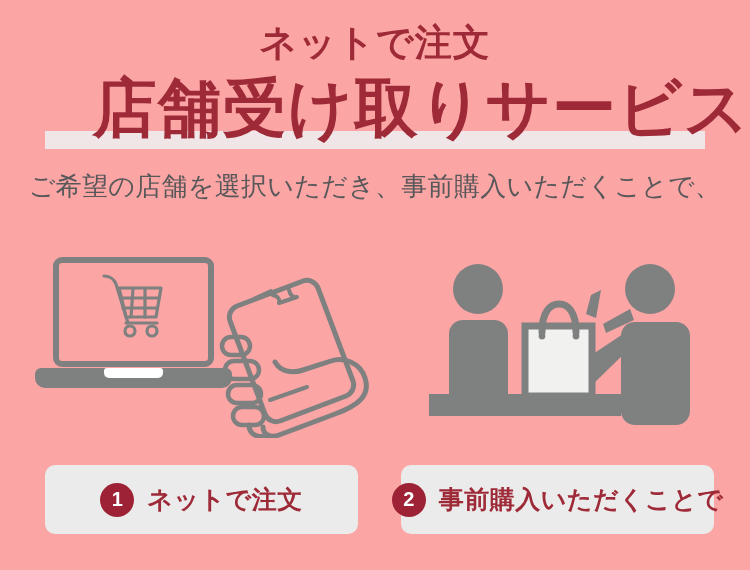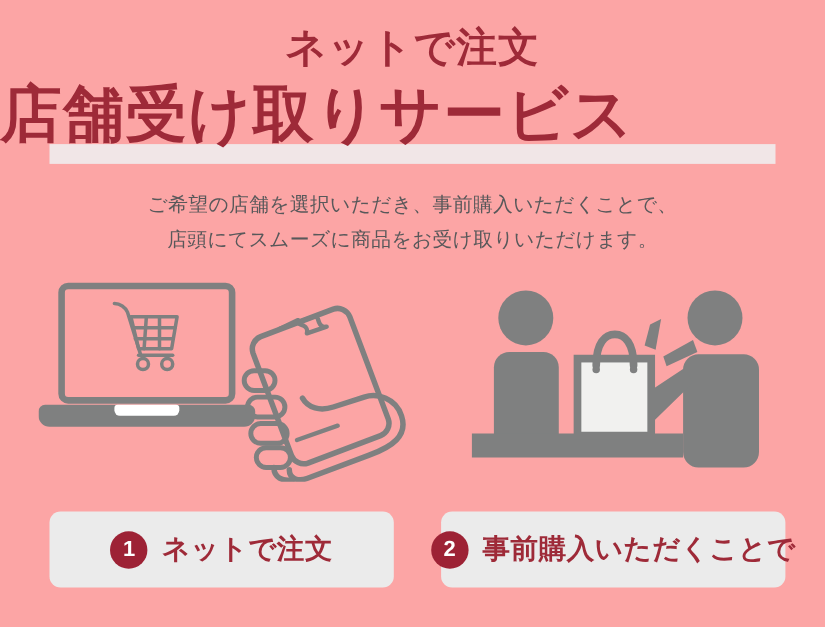--- a/index.html
+++ b/index.html
@@ -46,38 +46,38 @@
     top: 55px;
     width: 660px;
     height: 18px;
     background: #f1e6e7;
   }
   .title {
     position: absolute;
     left: 0;
     top: 0;
     width: 750px;
-    text-align: left;
-    font-size: 56px;
+    text-align: right;
+    font-size: 64px;
     line-height: 1;
     font-weight: 700;
     letter-spacing: 1px;
     color: #9e2a38;
     white-space: nowrap;
   }
 
   
   .desc {
     position: absolute;
     left: 0;
     top: 170px;
     width: 750px;
     text-align: center;
     color: #58585a;
-    font-size: 18px;
+    font-size: 26px;
     line-height: 32px;
     letter-spacing: 0.3px;
   }
   .desc span { display: block; white-space: nowrap; }
 
   
   .illus-left {
     position: absolute;
     left: 35px;
     top: 248px;
@@ -149,21 +149,20 @@
 
   <div class="eyebrow">ネットで注文</div>
 
   <div class="title-wrap">
     <div class="title-highlight"></div>
     <div class="title">店舗受け取りサービス</div>
   </div>
 
   <div class="desc">
     <span>ご希望の店舗を選択いただき、事前購入いただくことで、</span>
-    <span>店頭にてスムーズに商品をお受け取りいただけます。</span>
   </div>
 
   <div class="illus-left">
     <svg viewBox="0 0 340 190" xmlns="http://www.w3.org/2000/svg">
       <g fill="none" stroke="#7f8080">
 
         <rect x="21" y="12" width="155" height="104" rx="6" ry="6" stroke-width="6"></rect>
 
         <path d="M6 120 H191 a6 6 0 0 1 6 6 v4 a10 10 0 0 1 -10 10 H10 a10 10 0 0 1 -10 -10 v-4 a6 6 0 0 1 6 -6 z" fill="#7f8080" stroke="none"></path>
 

